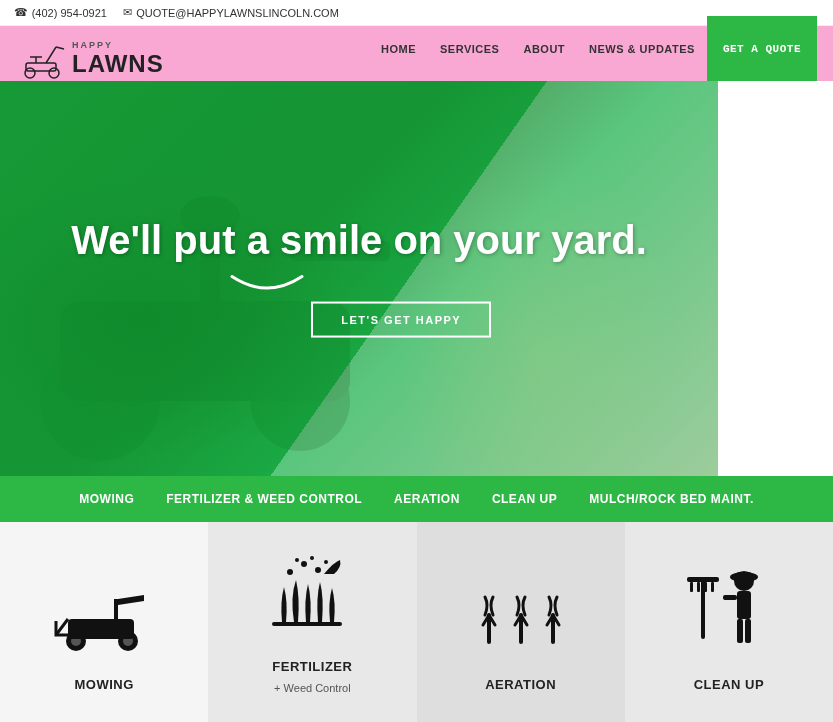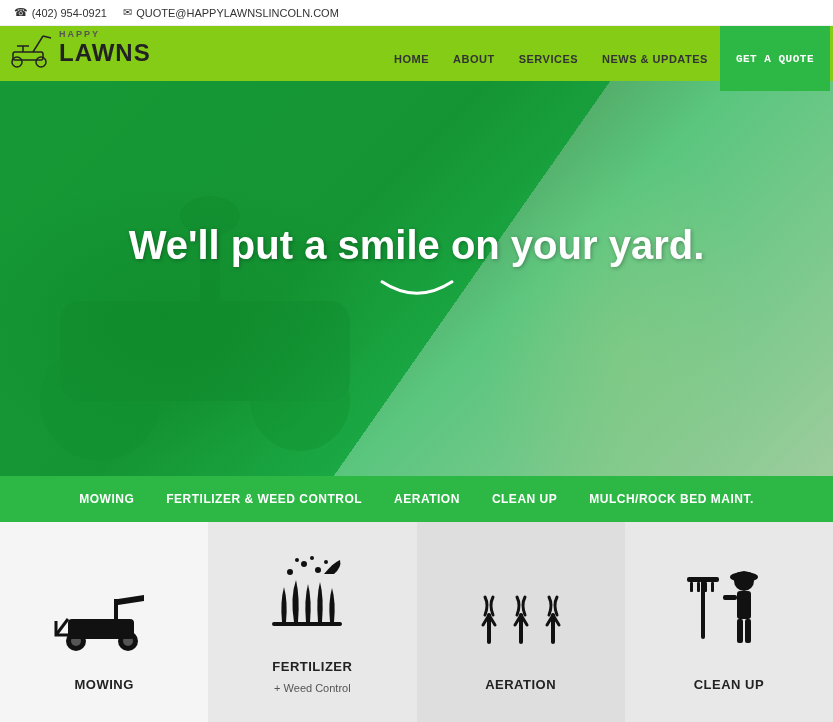--- a/index.html
+++ b/index.html
@@ -13,25 +13,25 @@
       padding: 6px 14px;
       font-size: 11px;
       color: #333;
       border-bottom: 1px solid #eee;
       gap: 16px;
     }
     .top-bar span { display: flex; align-items: center; gap: 4px; }
 
     
     .nav {
-      background: #84cc16;
-      display: flex;
-      align-items: flex-start;
+      background: #f9a8d4;
+      display: flex;
+      align-items: flex-end;
       justify-content: space-between;
-      padding: 0 3px;
+      padding: 0 16px;
       height: 55px;
       position: relative;
       z-index: 10;
     }
     .logo {
       display: flex;
       align-items: center;
       gap: 6px;
     }
     .logo-icon {
@@ -76,21 +76,21 @@
       background: #2db846;
       color: #fff;
       padding: 0 16px;
       height: 65px;
       font-family: Liberation Mono, monospace;
     }
 
     
     .hero {
       position: relative;
-      width: 833px;
+      width: 718px;
       height: 395px;
       overflow: hidden;
       background: #0f766e;
     }
     .hero-bg {
       position: absolute;
       inset: 0;
       background: linear-gradient(135deg, #1c8c35 0%, #1a7a2e 40%, #2ecc71 60%, #a8d8a8 100%);
       opacity: 0.85;
     }
@@ -218,22 +218,22 @@
       <line x1="20" y1="26" x2="20" y2="20" stroke="#222" stroke-width="1.5"></line>
       <line x1="14" y1="20" x2="26" y2="20" stroke="#222" stroke-width="1.5"></line>
     </svg>
     <div class="logo-text">
       <span class="happy">HAPPY</span>
       <span class="lawns">LAWNS</span>
     </div>
   </div>
   <div class="nav-links">
     <a href="#">HOME</a>
+    <a href="#">SERVICES</a>
     <a href="#">ABOUT</a>
-    <a href="#">SERVICES</a>
     <a href="#">NEWS &amp; UPDATES</a>
     <a href="#" class="get-quote">GET A QUOTE</a>
   </div>
 </nav>
 
 <section class="hero">
   <div class="hero-bg"></div>
   <div class="hero-bg-img"></div>
 
   <svg style="position:absolute;left:0;top:60px;opacity:0.35;" width="420" height="320" viewBox="0 0 420 320">
@@ -245,20 +245,21 @@
     <rect x="290" y="100" width="100" height="20" rx="5" fill="#004d1a"></rect>
   </svg>
 
   <div style="position:absolute;right:0;top:0;width:100%;height:100%;background:linear-gradient(125deg, rgba(20,160,50,0.7) 0%, rgba(20,160,50,0.7) 55%, rgba(180,210,150,0.35) 55%, rgba(180,210,150,0.35) 100%);"></div>
   <div class="hero-content">
     <h1>We'll put a smile on your yard.</h1>
     
     <svg class="smile-line" viewBox="0 0 80 30">
       <path d="M5 5 Q40 28 75 5" stroke="white" stroke-width="3" fill="none" stroke-linecap="round"></path>
     </svg>
+    <a href="#" class="hero-btn">LET'S GET HAPPY</a>
   </div>
 </section>
 
 <div class="services-bar">
   <span>MOWING</span>
   <span>FERTILIZER &amp; WEED CONTROL</span>
   <span>AERATION</span>
   <span>CLEAN UP</span>
   <span>MULCH/ROCK BED MAINT.</span>
 </div>

